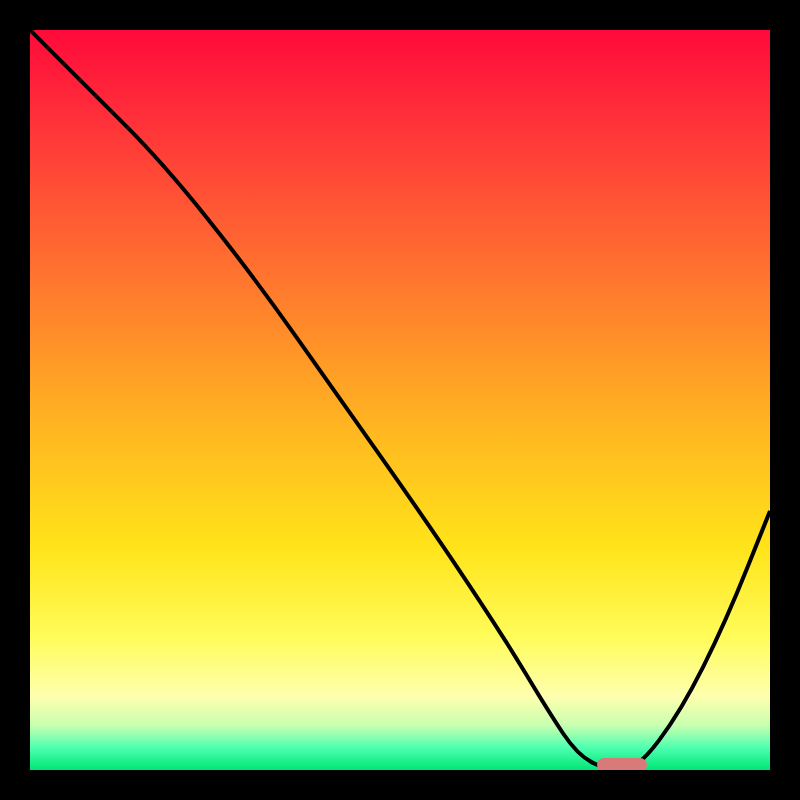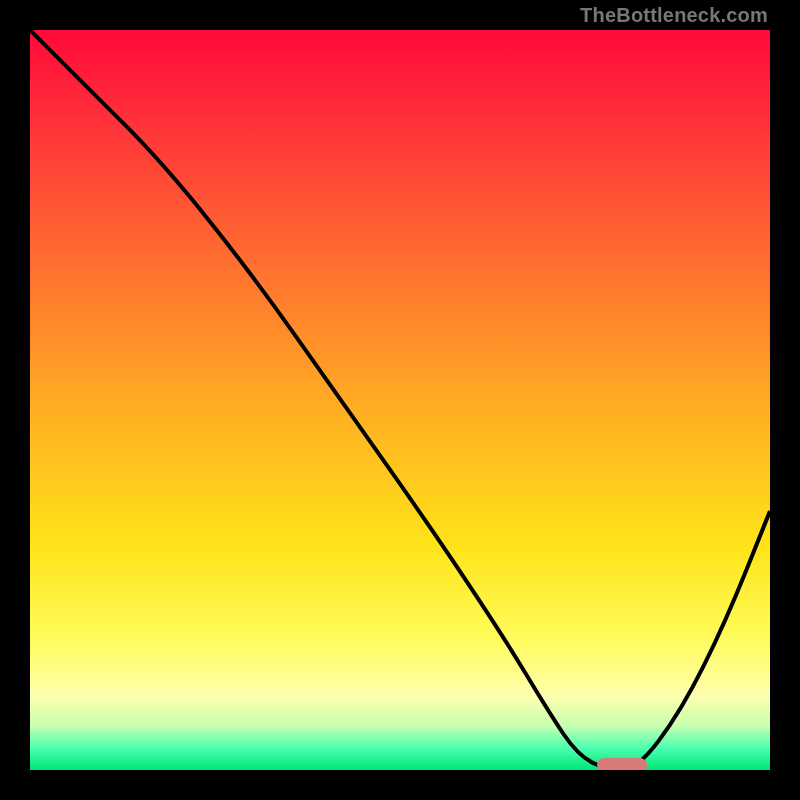--- a/index.html
+++ b/index.html
@@ -20,21 +20,20 @@
       #00e676 100%)}
   .curve{position:absolute;left:0;top:0}
   .watermark{position:absolute;right:32px;top:4px;color:#777;font-size:20px;font-weight:600;letter-spacing:.2px}
   .pill{position:absolute;width:50px;height:14px;border-radius:7px;background:#d87a7a}
 </style>
 </head>
 <body>
 
 <div class="frame">
 
-  <div class="watermark">TheBottleneck.com</div>
 
   <div class="plot">
     <div class="grad"></div>
 
     <svg class="curve" width="740" height="740" viewBox="0 0 740 740">
       <path fill="none" stroke="#000" stroke-width="4" stroke-linejoin="round" d="M 0 0 Q 0 0 29.6 29.599999999999966 Q 59.2 59.19999999999993 96.19999999999999 96.19999999999999 Q 133.2 133.20000000000005 177.6 188.70000000000002 Q 222 244.2 266.4 307.1 Q 310.8 370 355.20000000000005 432.9 Q 399.6 495.79999999999995 436.6 551.3 Q 473.6 606.8 495.8 643.8 Q 518 680.8 532.8 703 Q 547.6 725.2 562.4000000000001 732.6 Q 577.2 740 592 740 Q 606.8 740 629 710.4 Q 651.2 680.8 673.4 636.4 Q 695.5999999999999 592 717.8 536.5 L 740 481"></path>
     </svg>
 
     <div class="pill" style="left: 567px; top: 728px;"></div>
   </div>

